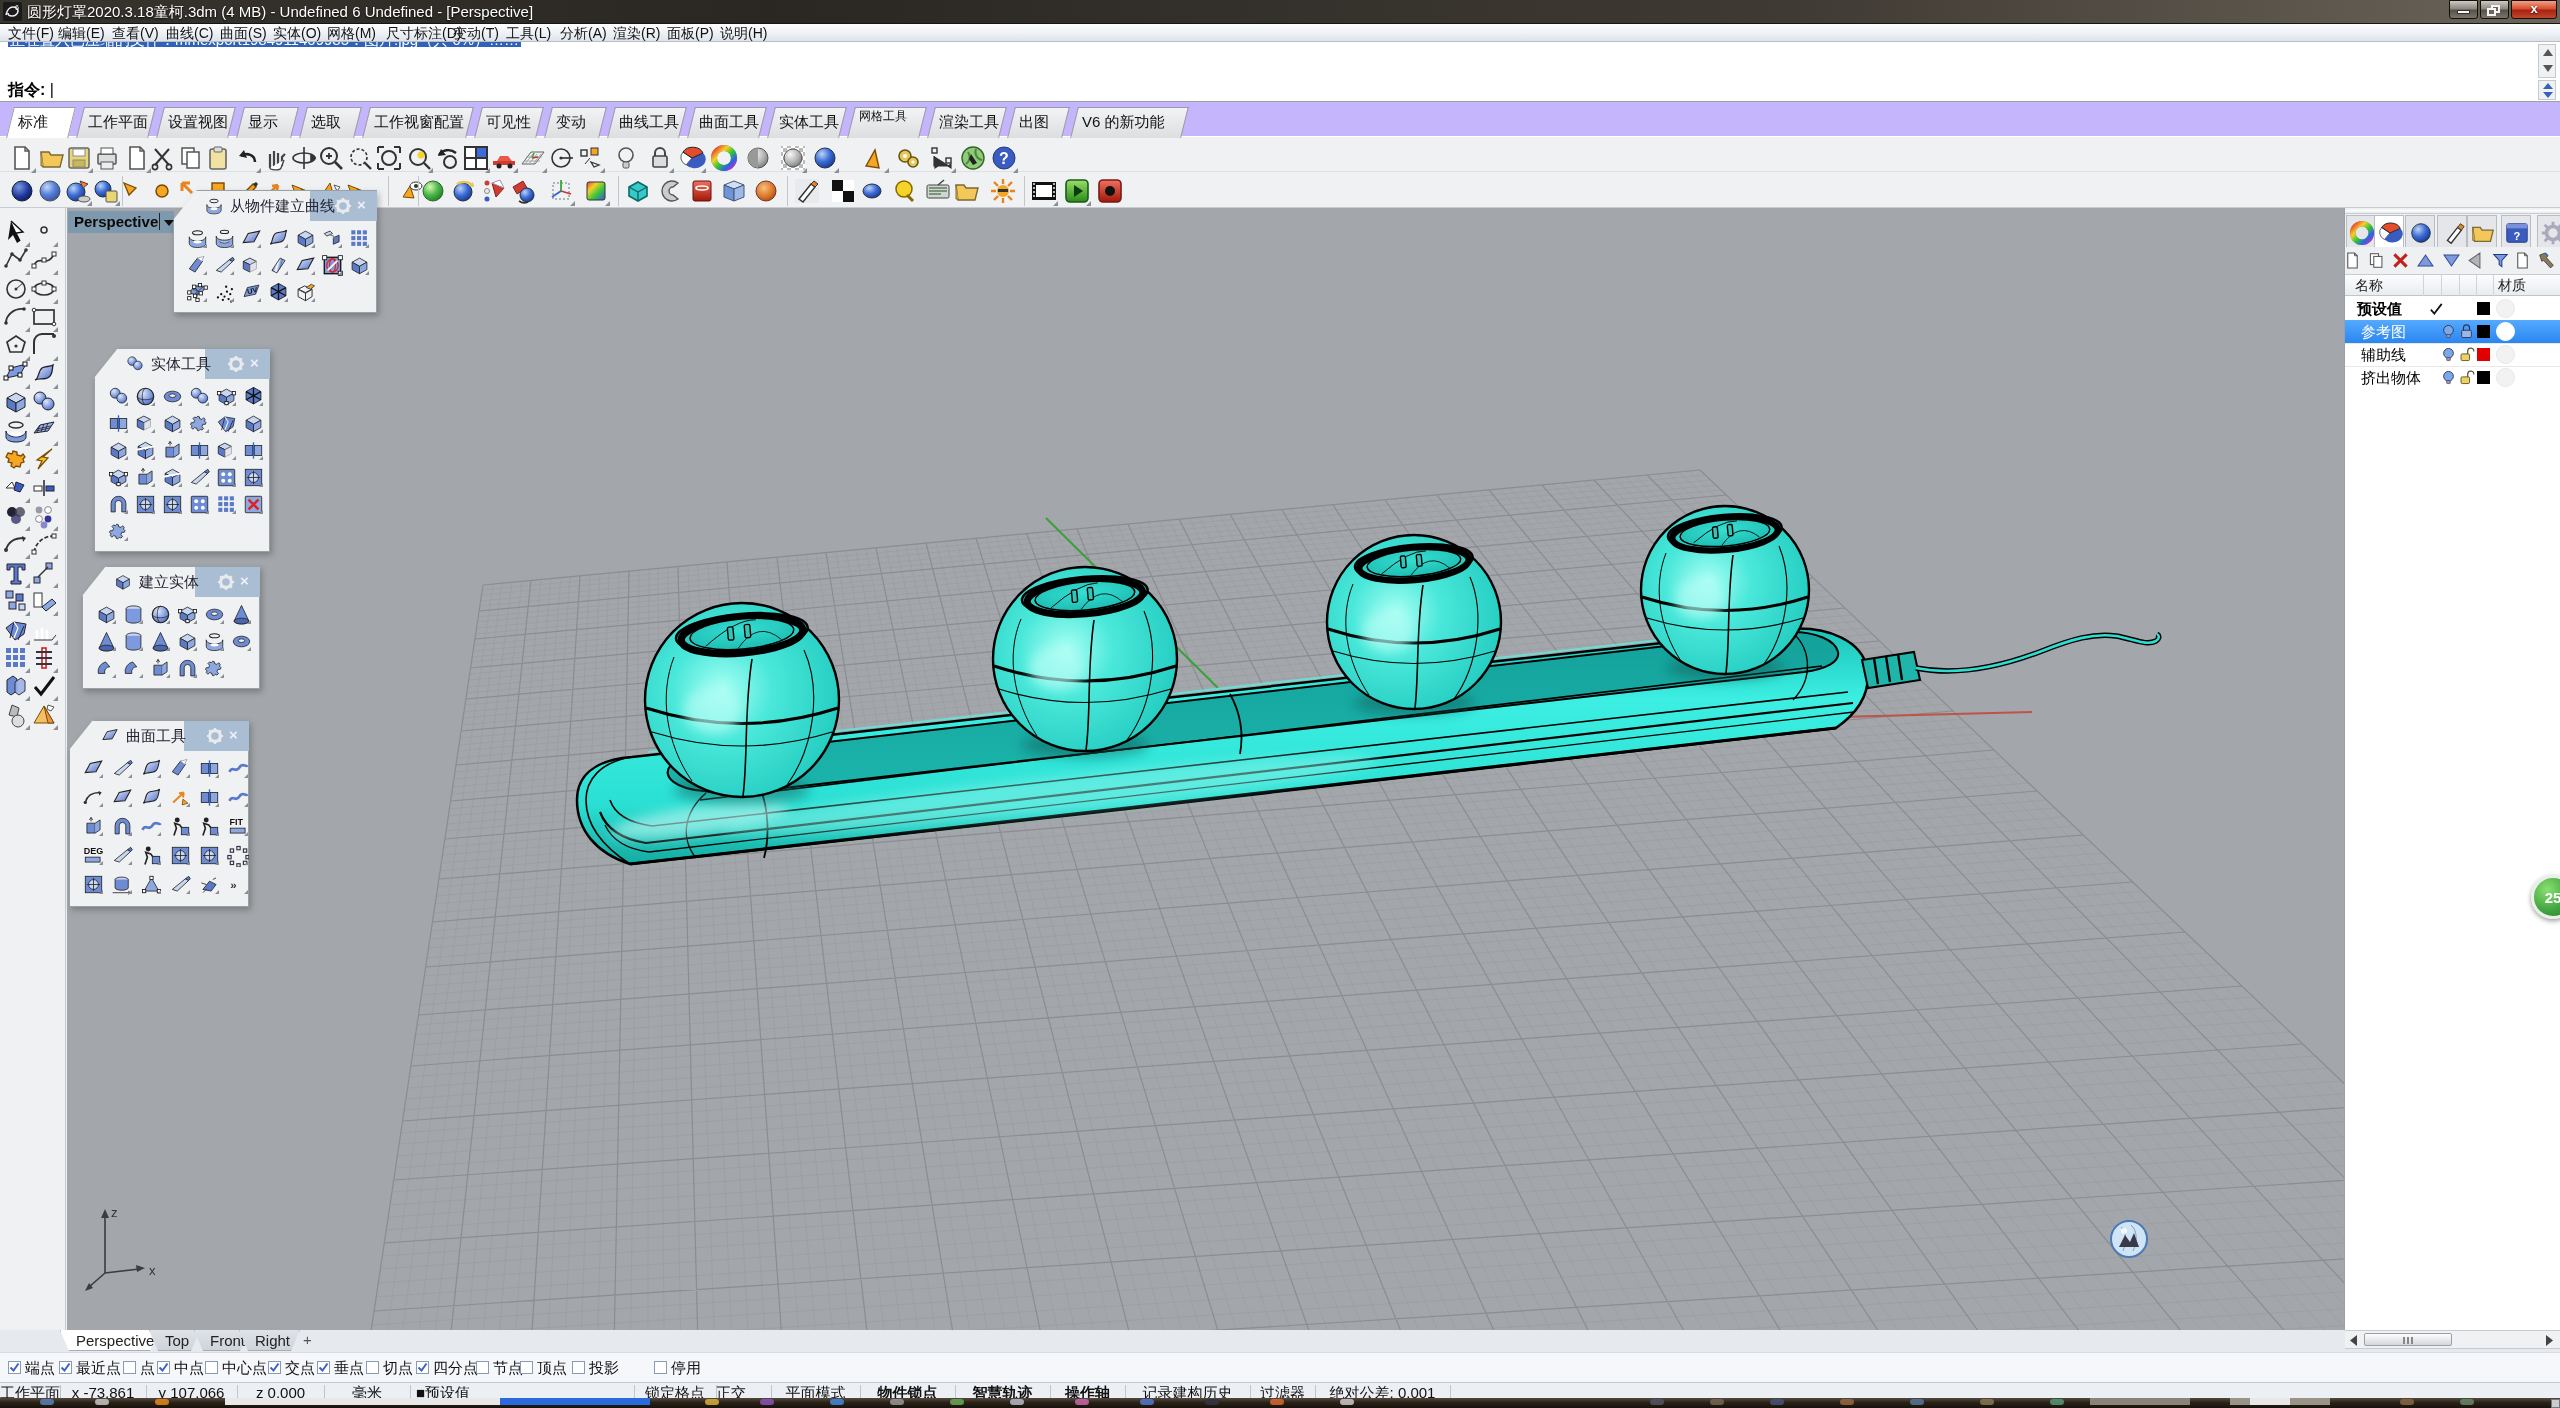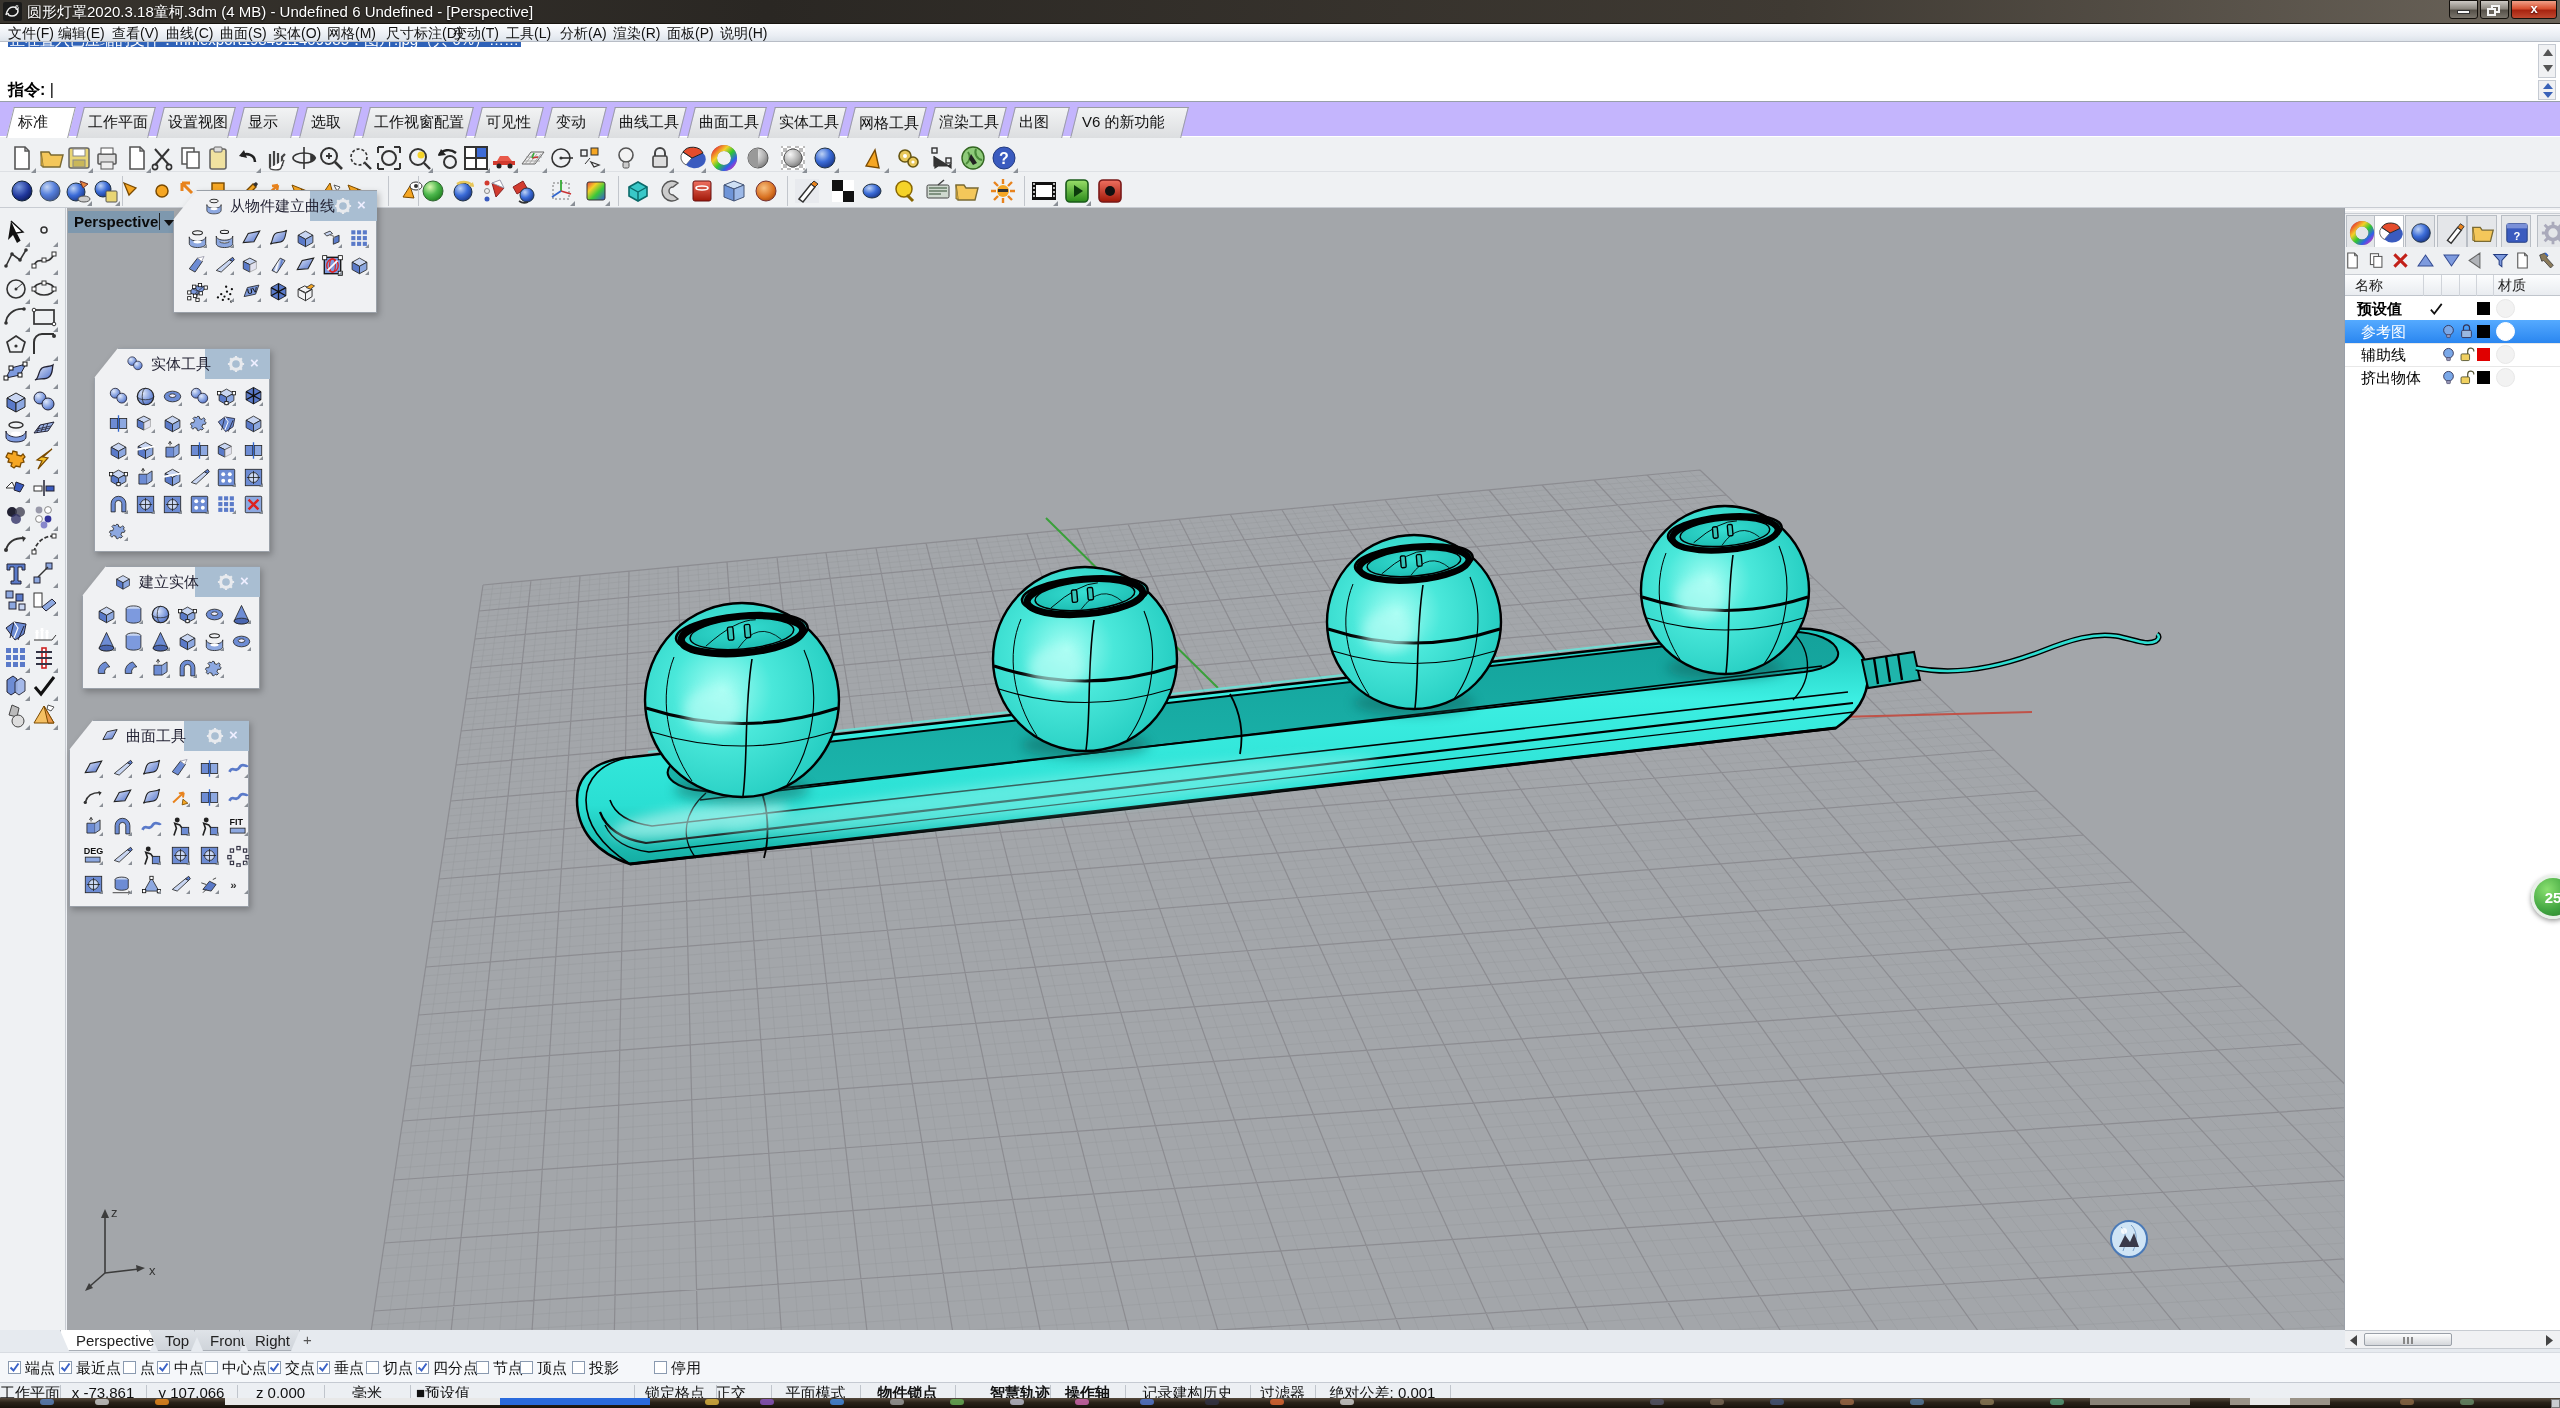--- a/index.html
+++ b/index.html
@@ -138,21 +138,21 @@
     <span class="abs" style="left:486px;top:11px;font-size:15px;color:#111;z-index:4">可见性</span>
     <div class="abs" style="left:548px;top:5px;width:55px;height:31px;background:linear-gradient(180deg,#f2f3f4,#dcdee0);border:1px solid #9a9da3;border-bottom:none;border-radius:0 0 0 0;transform:skewX(-14deg);z-index:1"></div>
     <span class="abs" style="left:556px;top:11px;font-size:15px;color:#111;z-index:4">变动</span>
     <div class="abs" style="left:611px;top:5px;width:72px;height:31px;background:linear-gradient(180deg,#f2f3f4,#dcdee0);border:1px solid #9a9da3;border-bottom:none;border-radius:0 0 0 0;transform:skewX(-14deg);z-index:1"></div>
     <span class="abs" style="left:619px;top:11px;font-size:15px;color:#111;z-index:4">曲线工具</span>
     <div class="abs" style="left:691px;top:5px;width:72px;height:31px;background:linear-gradient(180deg,#f2f3f4,#dcdee0);border:1px solid #9a9da3;border-bottom:none;border-radius:0 0 0 0;transform:skewX(-14deg);z-index:1"></div>
     <span class="abs" style="left:699px;top:11px;font-size:15px;color:#111;z-index:4">曲面工具</span>
     <div class="abs" style="left:771px;top:5px;width:72px;height:31px;background:linear-gradient(180deg,#f2f3f4,#dcdee0);border:1px solid #9a9da3;border-bottom:none;border-radius:0 0 0 0;transform:skewX(-14deg);z-index:1"></div>
     <span class="abs" style="left:779px;top:11px;font-size:15px;color:#111;z-index:4">实体工具</span>
     <div class="abs" style="left:851px;top:5px;width:72px;height:31px;background:linear-gradient(180deg,#f2f3f4,#dcdee0);border:1px solid #9a9da3;border-bottom:none;border-radius:0 0 0 0;transform:skewX(-14deg);z-index:1"></div>
-    <span class="abs" style="left:859px;top:12px;font-size:15px;color:#111;z-index:4">网格工具</span>
+    <span class="abs" style="left:859px;top:6px;font-size:12px;color:#111;z-index:4">网格工具</span>
     <div class="abs" style="left:931px;top:5px;width:72px;height:31px;background:linear-gradient(180deg,#f2f3f4,#dcdee0);border:1px solid #9a9da3;border-bottom:none;border-radius:0 0 0 0;transform:skewX(-14deg);z-index:1"></div>
     <span class="abs" style="left:939px;top:11px;font-size:15px;color:#111;z-index:4">渲染工具</span>
     <div class="abs" style="left:1011px;top:5px;width:55px;height:31px;background:linear-gradient(180deg,#f2f3f4,#dcdee0);border:1px solid #9a9da3;border-bottom:none;border-radius:0 0 0 0;transform:skewX(-14deg);z-index:1"></div>
     <span class="abs" style="left:1019px;top:11px;font-size:15px;color:#111;z-index:4">出图</span>
     <div class="abs" style="left:1074px;top:5px;width:111px;height:31px;background:linear-gradient(180deg,#f2f3f4,#dcdee0);border:1px solid #9a9da3;border-bottom:none;border-radius:0 0 0 0;transform:skewX(-14deg);z-index:1"></div>
     <span class="abs" style="left:1082px;top:11px;font-size:15px;color:#111;z-index:4">V6 的新功能</span>
   </div>
 <div class="abs" style="left:0;top:137px;width:2560px;height:71px;background:#eff1f3;border-bottom:1px solid #c8ccd2">
     <div class="abs" style="left:0;top:34px;width:2560px;height:1px;background:#dde0e4"></div>
   </div>
@@ -1702,21 +1702,21 @@
     <div class="abs" style="left:410px;top:1px;width:224px;text-align:left;padding-left:6px;font-weight:normal;white-space:nowrap;overflow:hidden">■预设值</div>
     <div class="abs" style="left:634px;top:2px;width:1px;height:15px;background:#c0c5cc"></div>
     <div class="abs" style="left:634px;top:1px;width:82px;text-align:center;font-weight:normal;white-space:nowrap;overflow:hidden">锁定格点</div>
     <div class="abs" style="left:716px;top:2px;width:1px;height:15px;background:#c0c5cc"></div>
     <div class="abs" style="left:716px;top:1px;width:55px;text-align:left;font-weight:normal;white-space:nowrap;overflow:hidden">正交</div>
     <div class="abs" style="left:771px;top:2px;width:1px;height:15px;background:#c0c5cc"></div>
     <div class="abs" style="left:771px;top:1px;width:89px;text-align:center;font-weight:normal;white-space:nowrap;overflow:hidden">平面模式</div>
     <div class="abs" style="left:860px;top:2px;width:1px;height:15px;background:#c0c5cc"></div>
     <div class="abs" style="left:860px;top:1px;width:95px;text-align:center;font-weight:bold;white-space:nowrap;overflow:hidden">物件锁点</div>
     <div class="abs" style="left:955px;top:2px;width:1px;height:15px;background:#c0c5cc"></div>
-    <div class="abs" style="left:955px;top:1px;width:95px;text-align:right;font-weight:bold;white-space:nowrap;overflow:hidden">智慧轨迹</div>
+    <div class="abs" style="left:955px;top:1px;width:95px;text-align:center;font-weight:bold;white-space:nowrap;overflow:hidden">智慧轨迹</div>
     <div class="abs" style="left:1050px;top:2px;width:1px;height:15px;background:#c0c5cc"></div>
     <div class="abs" style="left:1050px;top:1px;width:75px;text-align:center;font-weight:bold;white-space:nowrap;overflow:hidden">操作轴</div>
     <div class="abs" style="left:1125px;top:2px;width:1px;height:15px;background:#c0c5cc"></div>
     <div class="abs" style="left:1125px;top:1px;width:125px;text-align:center;font-weight:normal;white-space:nowrap;overflow:hidden">记录建构历史</div>
     <div class="abs" style="left:1250px;top:2px;width:1px;height:15px;background:#c0c5cc"></div>
     <div class="abs" style="left:1250px;top:1px;width:65px;text-align:center;font-weight:normal;white-space:nowrap;overflow:hidden">过滤器</div>
     <div class="abs" style="left:1315px;top:2px;width:1px;height:15px;background:#c0c5cc"></div>
     <div class="abs" style="left:1315px;top:1px;width:135px;text-align:center;font-weight:normal;white-space:nowrap;overflow:hidden">绝对公差: 0.001</div>
     <div class="abs" style="left:1450px;top:2px;width:1px;height:15px;background:#c0c5cc"></div>
   </div>

